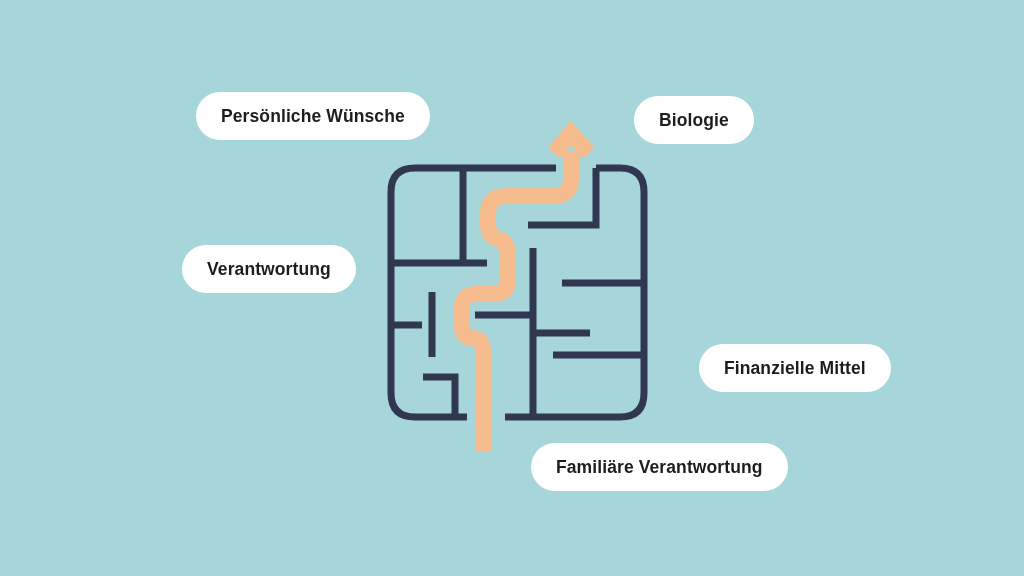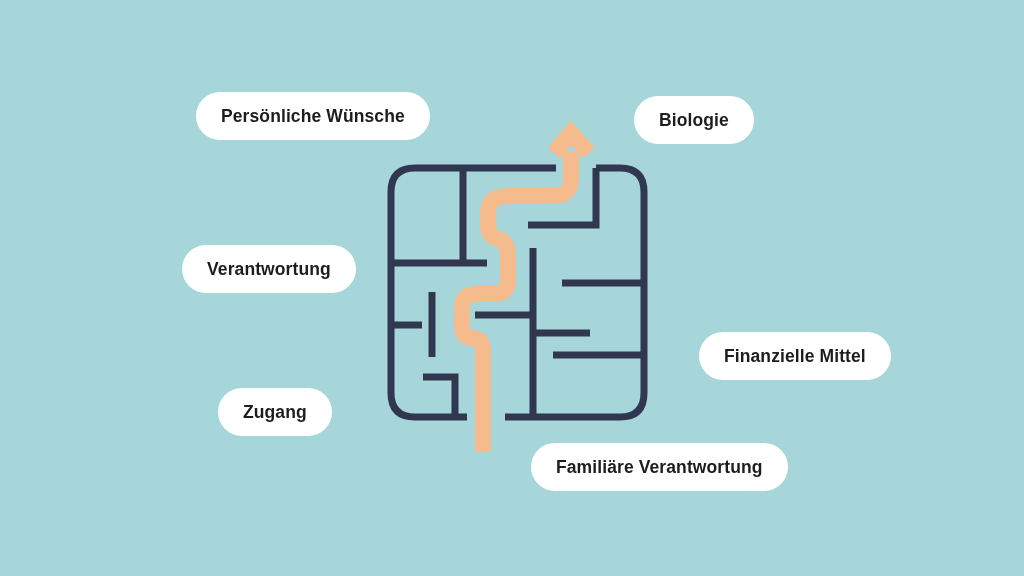--- a/index.html
+++ b/index.html
@@ -32,21 +32,21 @@
     border-radius:24px;
     font-size:17.5px;
     font-weight:700;
     letter-spacing:.1px;
     color:var(--pill-text);
     white-space:nowrap;
   }
   .pill-pw{left:196px;top:92px;}
   .pill-bio{left:634px;top:96px;}
   .pill-fs{left:665px;top:215px;}
-  .pill-fm{left:699px;top:332px;}
+  .pill-fm{left:699px;top:344px;}
   .pill-fv{left:531px;top:443px;text-align:center;}
   .pill-zu{left:218px;top:388px;}
   .pill-kz{left:182px;top:245px;}
 </style>
 </head>
 <body>
 
 <div class="stage">
 
   <svg class="maze-svg" viewBox="0 0 1024 576" aria-hidden="true">
@@ -86,16 +86,15 @@
         Q 571 196 571 179
         L 571 152"></path>
       <path class="route-head" d="M 554 153 L 571 133 L 589 153"></path>
     </g>
   </svg>
 
   <div class="pill pill-pw">Persönliche Wünsche</div>
   <div class="pill pill-bio">Biologie</div>
   <div class="pill pill-fm">Finanzielle Mittel</div>
   <div class="pill pill-fv">Familiäre Verantwortung</div>
-  <div class="pill pill-zu">Zugang</div>
   <div class="pill pill-kz">Verantwortung</div>
 
 </div>
 
 </body></html>

